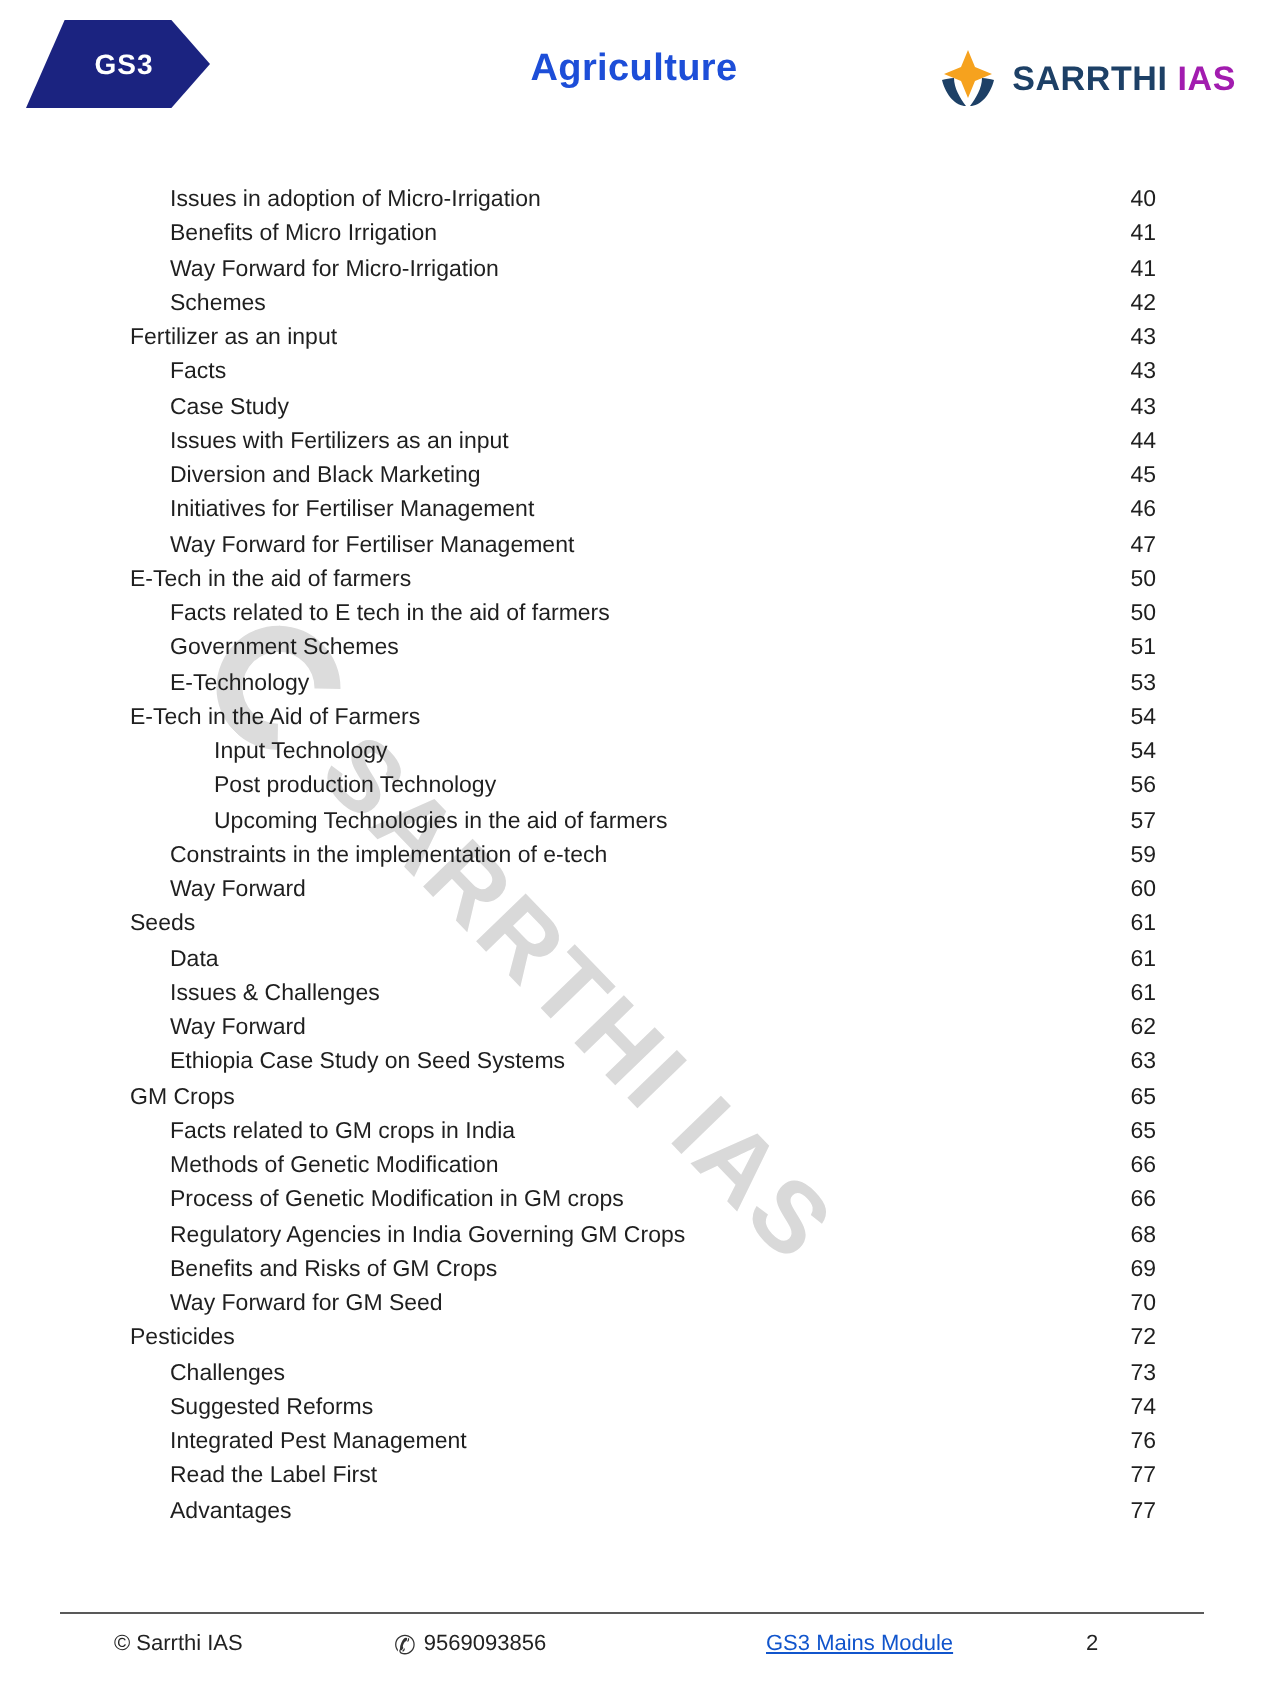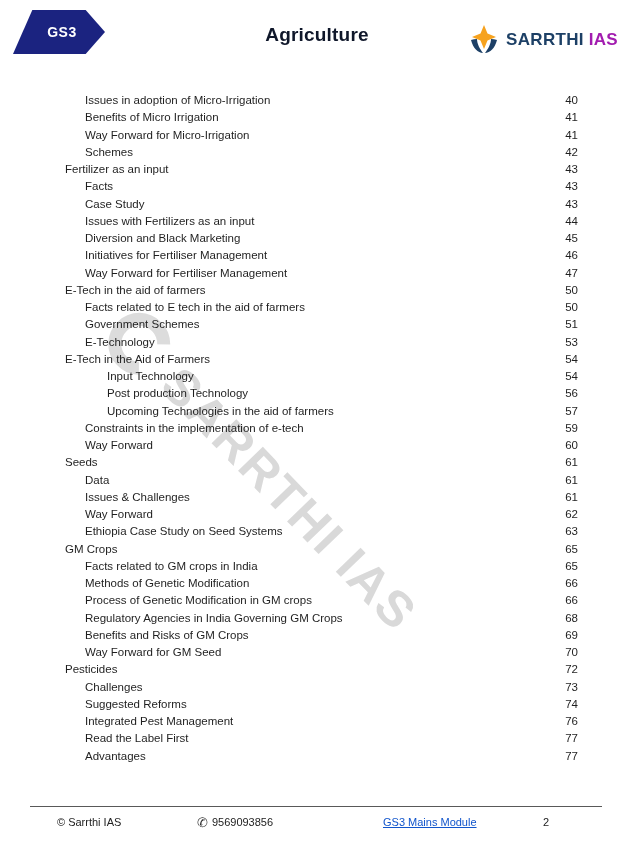--- a/index.html
+++ b/index.html
@@ -26,21 +26,21 @@
     padding-left: 6px;
   }
   .gs-badge span {
     color: #ffffff; font-weight: bold; font-size: 14px; letter-spacing: 0.5px;
   }
   .page-title {
     position: absolute;
     left: 0; right: 0; top: 24px;
     text-align: center;
     font-size: 19px; font-weight: bold;
-    color: #0f172a;
+    color: #1d4ed8;
     letter-spacing: 0.2px;
   }
   .brand {
     position: absolute;
     right: 16px; top: 24px;
     display: flex; align-items: center; gap: 6px;
   }
   .brand-icon { width: 32px; height: 32px; }
   .brand-text { font-size: 17px; font-weight: bold; letter-spacing: 0.3px; white-space: nowrap; }
   .brand-name { color: #1d4066; }

